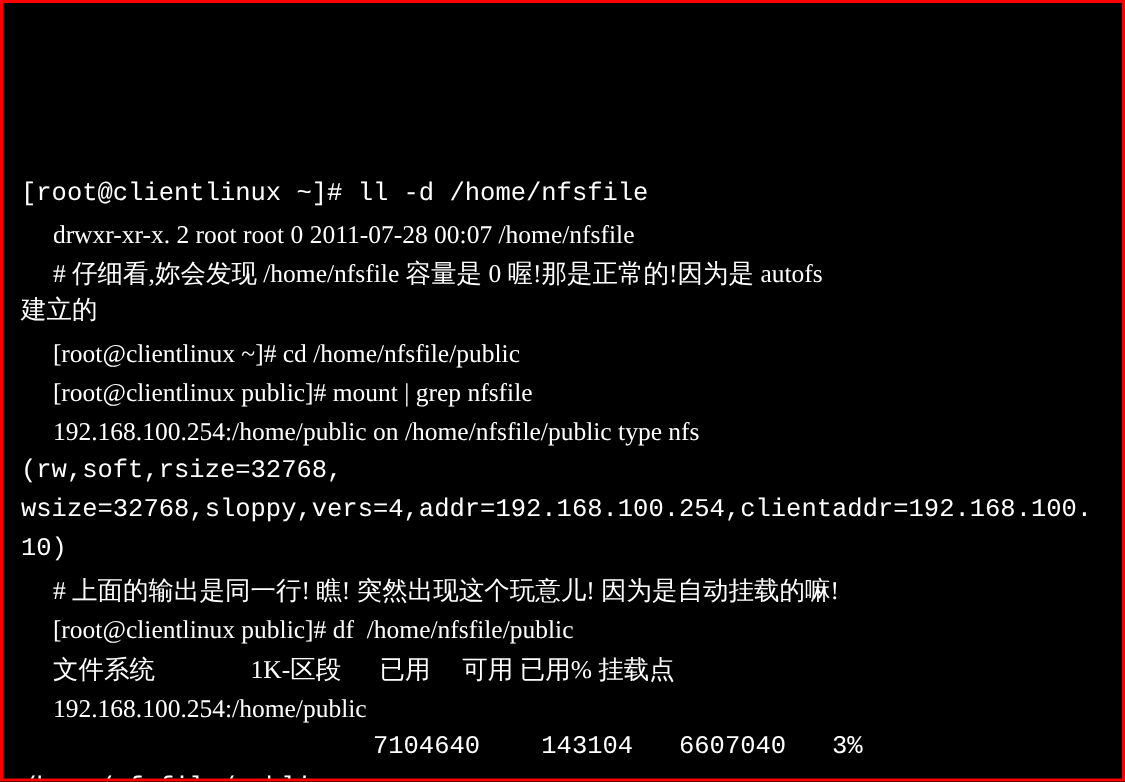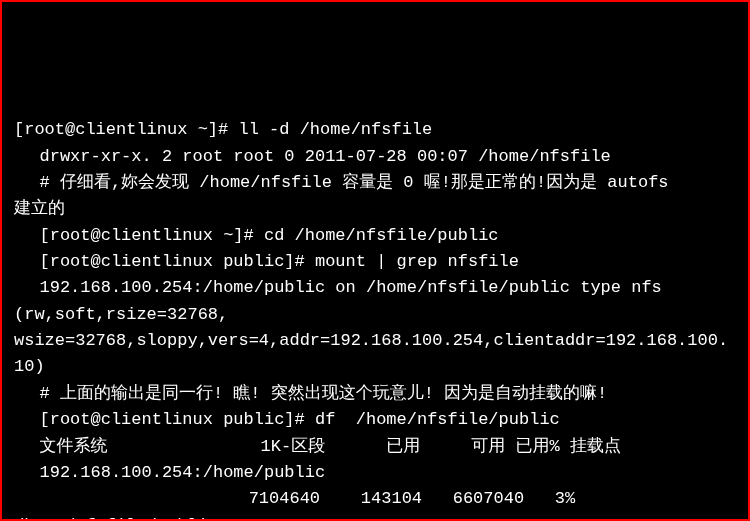--- a/index.html
+++ b/index.html
@@ -18,20 +18,21 @@
       border: 2px solid #f00;
       line-height: 1.55;
       white-space: pre-wrap;
       word-break: break-all;
     }
     .line {
       display: block;
     }
     .indent1 {
       padding-left: 2.5ch;
+      font-family: Liberation Serif, serif;
     }
   </style>
 </head>
 <body>
 
 
 
 <span class="line">[root@clientlinux ~]# ll -d /home/nfsfile</span><span class="line indent1">drwxr-xr-x. 2 root root 0 2011-07-28 00:07 /home/nfsfile</span><span class="line indent1"># 仔细看,妳会发现 /home/nfsfile 容量是 0 喔!那是正常的!因为是 autofs</span><span class="line">建立的</span><span class="line"></span><span class="line indent1">[root@clientlinux ~]# cd /home/nfsfile/public</span><span class="line indent1">[root@clientlinux public]# mount | grep nfsfile</span><span class="line indent1">192.168.100.254:/home/public on /home/nfsfile/public type nfs </span><span class="line">(rw,soft,rsize=32768,</span><span class="line"></span><span class="line">wsize=32768,sloppy,vers=4,addr=192.168.100.254,clientaddr=192.168.100.10)</span><span class="line indent1"># 上面的输出是同一行! 瞧! 突然出现这个玩意儿! 因为是自动挂载的嘛!</span><span class="line"></span><span class="line indent1">[root@clientlinux public]# df  /home/nfsfile/public</span><span class="line indent1">文件系统               1K-区段      已用     可用 已用% 挂载点</span><span class="line indent1">192.168.100.254:/home/public</span><span class="line">                       7104640    143104   6607040   3%   </span><span class="line">/home/nfsfile/public</span>
 
 

